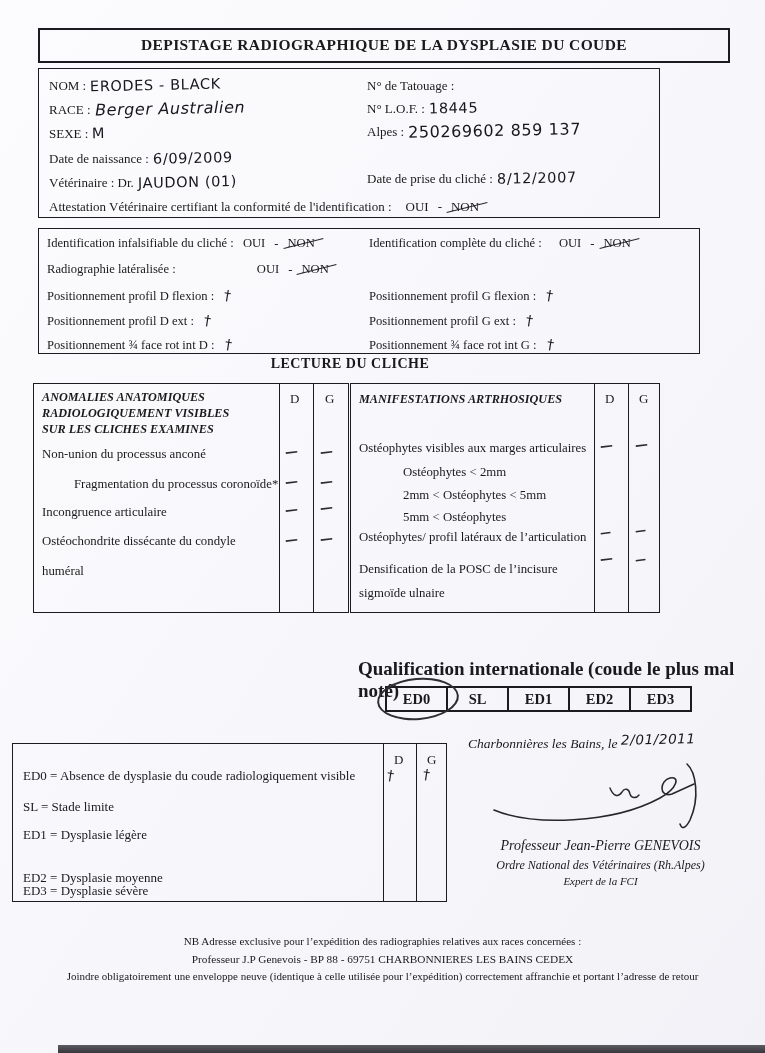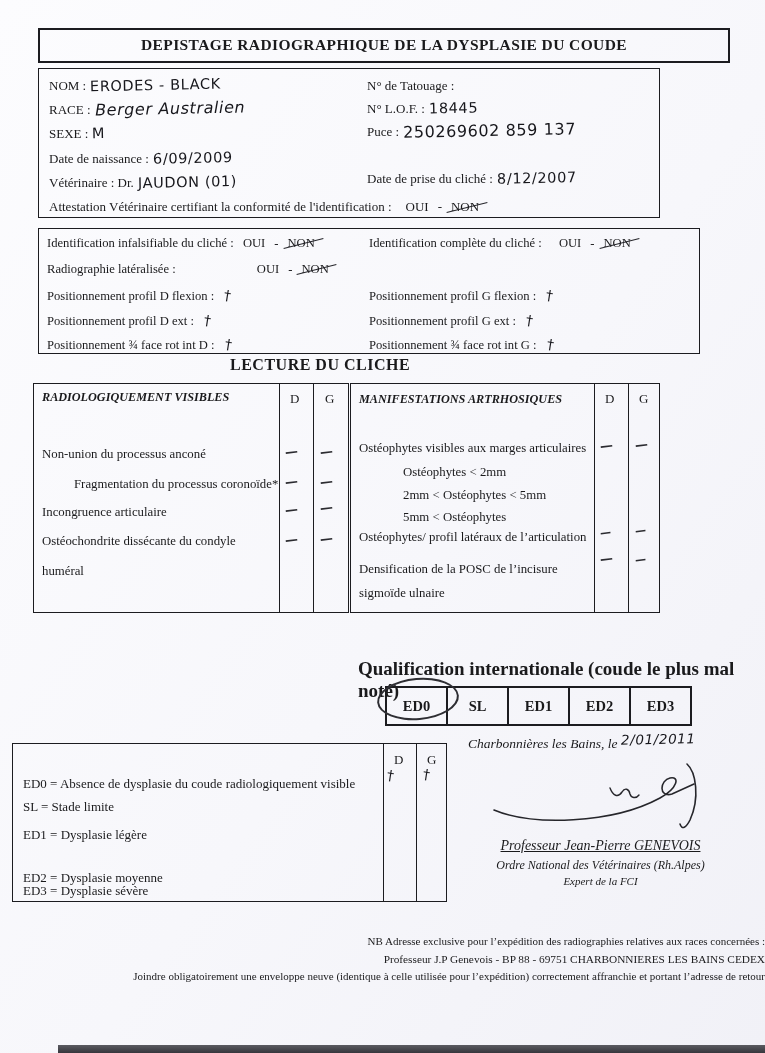--- a/index.html
+++ b/index.html
@@ -22,21 +22,21 @@
   .colhead{font-size:13px;}
   .hdr-bi{font-weight:bold;font-style:italic;font-size:12.2px;line-height:16px;}
   .rowlbl{font-size:12.8px;white-space:nowrap;}
   .dashmark{font-family:"DejaVu Sans",sans-serif;font-size:13px;display:inline-block;
       transform:rotate(-7deg);color:#2b2b30;font-weight:bold;}
   .check{font-family:"DejaVu Sans",sans-serif;font-size:14px;color:#1d1d22;
       display:inline-block;transform:rotate(9deg);margin-left:7px;}
   .titlebox-text{font-weight:bold;font-size:15.5px;letter-spacing:.4px;
       text-align:center;line-height:30px;display:block;}
   .qtable{position:absolute;display:flex;border:2px solid #1c1c20;}
-  .qcell{width:59px;height:36px;display:flex;align-items:center;justify-content:center;
+  .qcell{width:59px;height:22px;display:flex;align-items:center;justify-content:center;
       font-weight:bold;font-size:14.5px;border-left:2px solid #1c1c20;}
   .qcell:first-child{border-left:none;}
   .circle-mark{position:absolute;border:2px solid #2e2e33;border-radius:50%;
       transform:rotate(-5deg);}
   .it{font-style:italic;}
   .footnote{font-style:italic;font-size:10.8px;letter-spacing:.2px;white-space:nowrap;}
   .center{text-align:center;}
   .sig-block{line-height:16px;}
   .botbar{position:absolute;background:linear-gradient(#5b5b61,#36363c);}
 </style>
@@ -79,21 +79,21 @@
       </span>
     </div>
     <div class="abs" style="left:328px;top:7px;">
       <span class="lbl">N° de Tatouage :</span>
     </div>
     <div class="abs" style="left:328px;top:30px;">
       <span class="lbl">N° L.O.F. :</span>
       <span class="hw">18445</span>
     </div>
     <div class="abs" style="left:328px;top:52px;">
-      <span class="lbl">Puce :</span>
+      <span class="lbl">Alpes :</span>
       <span class="hw big">250269602 859 137</span>
     </div>
     <div class="abs" style="left:328px;top:100px;">
       <span class="lbl">Date de prise du cliché :</span>
       <span class="hw">8/12/2007</span>
     </div>
   </div>
 
   <div class="box thin" style="left:38px;top:228px;width:660px;height:124px;">
     <div class="abs sm" style="left:8px;top:7px;">
@@ -139,27 +139,29 @@
     <div class="abs sm" style="left:8px;top:107px;">
       <span>Positionnement ¾ face rot int D :</span>
       <span class="check">†</span>
     </div>
     <div class="abs sm" style="left:330px;top:107px;">
       <span>Positionnement ¾ face rot int G :</span>
       <span class="check">†</span>
     </div>
   </div>
 
-  <div class="abs" style="left:230px;top:356px;width:240px;font-weight:bold;font-size:16px;letter-spacing:.5px;">LECTURE DU CLICHE</div>
+  <div class="abs" style="left:230px;top:356px;width:240px;text-align:center;font-weight:bold;font-size:14px;letter-spacing:.5px;">LECTURE DU CLICHE</div>
 
   <div class="box thin" style="left:33px;top:383px;width:314px;height:228px;">
     <div class="vline" style="left:245px;"></div>
     <div class="vline" style="left:279px;"></div>
     <div class="abs hdr-bi" style="left:8px;top:5px;width:234px;">
+      <div>ANOMALIES ANATOMIQUES</div>
       <div>RADIOLOGIQUEMENT VISIBLES</div>
+      <div>SUR LES CLICHES EXAMINES</div>
     </div>
     <div class="abs colhead" style="left:256px;top:7px;">D</div>
     <div class="abs colhead" style="left:291px;top:7px;">G</div>
 
     <div class="abs rowlbl" style="left:8px;top:63px;">Non-union du processus anconé</div>
     <span class="abs dashmark" style="left:251px;top:60px;">—</span>
     <span class="abs dashmark" style="left:286px;top:60px;">—</span>
 
     <div class="abs rowlbl" style="left:8px;top:93px;margin-left:32px;">Fragmentation du processus coronoïde*</div>
     <span class="abs dashmark" style="left:251px;top:90px;">—</span>
@@ -211,21 +213,21 @@
     <div class="qcell">ED3</div>
   </div>
   <div class="circle-mark" style="left:377px;top:678px;width:78px;height:38px;"></div>
 
   <div class="box thin" style="left:12px;top:743px;width:433px;height:157px;">
     <div class="vline" style="left:370px;"></div>
     <div class="vline" style="left:403px;"></div>
     <div class="abs colhead" style="left:381px;top:8px;">D</div>
     <div class="abs colhead" style="left:414px;top:8px;">G</div>
 
-    <div class="abs lbl" style="left:10px;top:32px;">ED0 = Absence de dysplasie du coude radiologiquement visible</div>
+    <div class="abs lbl" style="left:10px;top:24px;">ED0 = Absence de dysplasie du coude radiologiquement visible</div>
     <span class="abs check" style="left:374px;top:23px;margin-left:0;">†</span>
     <span class="abs check" style="left:410px;top:22px;margin-left:0;">†</span>
 
     <div class="abs lbl" style="left:10px;top:55px;">SL = Stade limite</div>
     <div class="abs lbl" style="left:10px;top:83px;">ED1 = Dysplasie légère</div>
     <div class="abs lbl" style="left:10px;top:111px;margin-top:15px;">ED2 = Dysplasie moyenne</div>
     <div class="abs lbl" style="left:10px;top:139px;">ED3 = Dysplasie sévère</div>
   </div>
 
   <div class="abs it" style="left:468px;top:735px;font-size:13.5px;">
@@ -233,25 +235,25 @@
     <span class="hw" style="position:relative;top:-4px;font-size:13.5px;">2/01/2011</span>
   </div>
 
   <svg class="abs" style="left:482px;top:758px;" width="235" height="88" viewBox="0 0 235 88">
     <path d="M 12,52 C 50,68 130,66 178,40 C 196,30 198,18 188,20 C 178,22 176,40 190,36 L 212,26" fill="none" stroke="#26262b" stroke-width="1.6" stroke-linecap="round"></path>
     <path d="M 128,30 c 3,8 8,10 12,4 c 3,-5 7,-3 8,2 c 1,4 6,5 9,1" fill="none" stroke="#26262b" stroke-width="1.4" stroke-linecap="round"></path>
     <path d="M 205,6 C 214,14 218,40 208,62 C 204,70 200,72 198,66" fill="none" stroke="#26262b" stroke-width="1.6" stroke-linecap="round"></path>
   </svg>
 
   <div class="abs center it sig-block" style="left:448px;top:838px;width:305px;">
-    <div style="font-size:14px;margin-bottom:3px;text-decoration:underline;">Professeur Jean-Pierre GENEVOIS</div>
+    <div style="font-size:14px;margin-bottom:3px;">Professeur Jean-Pierre GENEVOIS</div>
     <div style="font-size:12px;">Ordre National des Vétérinaires (Rh.Alpes)</div>
     <div style="font-size:11px;">Expert de la FCI</div>
   </div>
 
-  <div class="abs center" style="left:0;top:933px;width:765px;line-height:17.5px;text-align:right;">
+  <div class="abs center" style="left:0;top:933px;width:765px;line-height:17.5px;">
     <div style="font-size:11px;">NB Adresse exclusive pour l’expédition des radiographies relatives aux races concernées :</div>
     <div style="font-size:11.3px;">Professeur J.P Genevois - BP 88 - 69751 CHARBONNIERES LES BAINS CEDEX</div>
     <div style="font-size:11px;">Joindre obligatoirement une enveloppe neuve (identique à celle utilisée pour l’expédition) correctement affranchie et portant l’adresse de retour</div>
   </div>
 
   <div class="botbar" style="left:58px;top:1045px;width:707px;height:8px;"></div>
 </div>
 
 </body></html>

